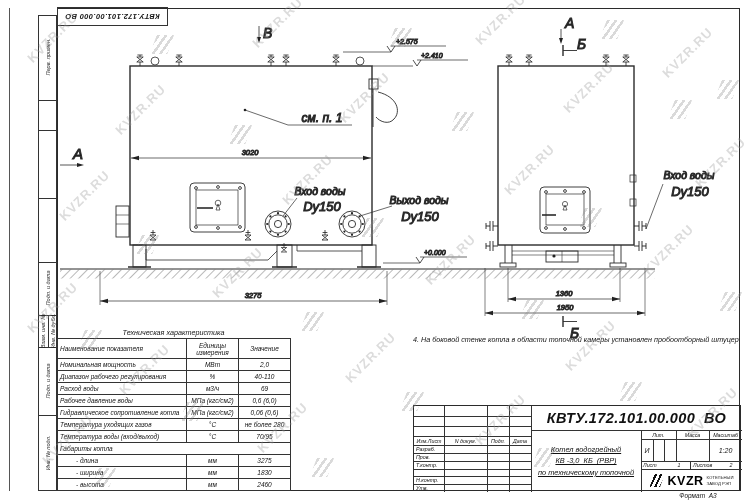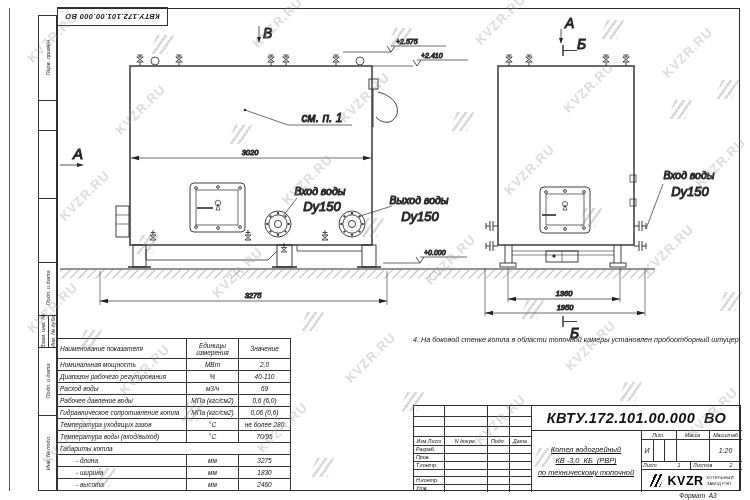--- a/index.html
+++ b/index.html
@@ -311,20 +311,21 @@
         <line x1="563" y1="321.5" x2="577" y2="321.5" stroke-width="0.9"></line>
       </g>
       <text x="570" y="338" font-size="14">Б</text>
 
       <path d="M646,229 L663,184" stroke-width="0.7"></path>
       <text x="689" y="179" font-size="10.5" text-anchor="middle">Вход воды</text>
       <text x="690" y="196" font-size="13" text-anchor="middle">Dy150</text>
     </g>
   </svg>
 
+  <div class="spec-title">Техническая характеристика</div>
   <table class="spec">
     <colgroup>
         <col style="width:129px">
         <col style="width:52px">
         <col style="width:52px">
       </colgroup>
     <tbody>
         <tr class="hd">
       <td>Наименование показателя</td>
       <td class="c" style="white-space:normal">Единицы измерения</td>

